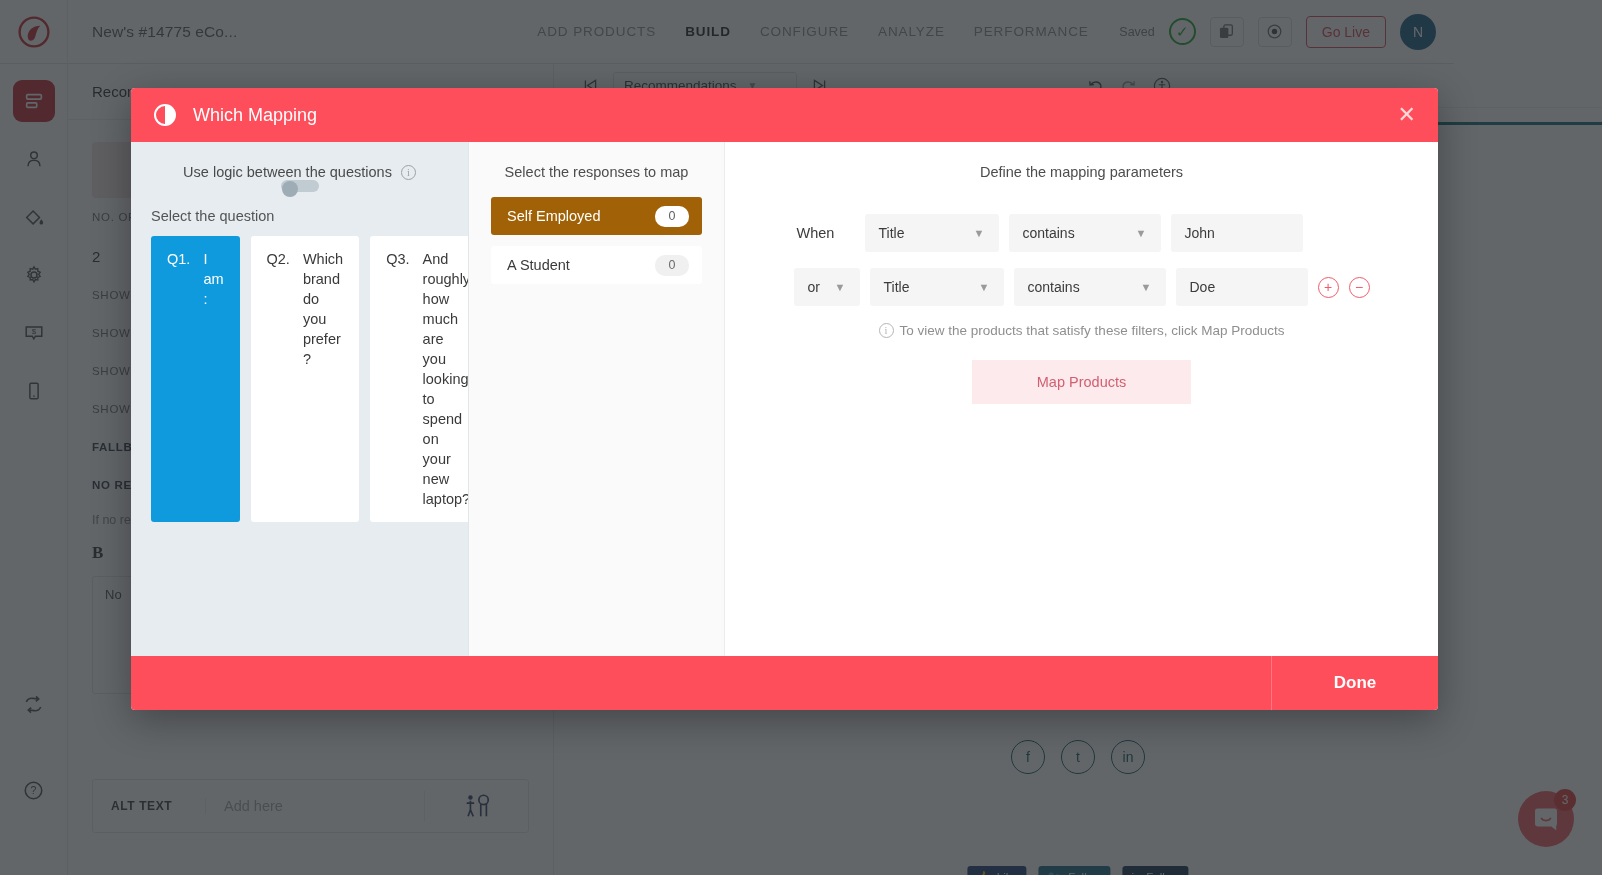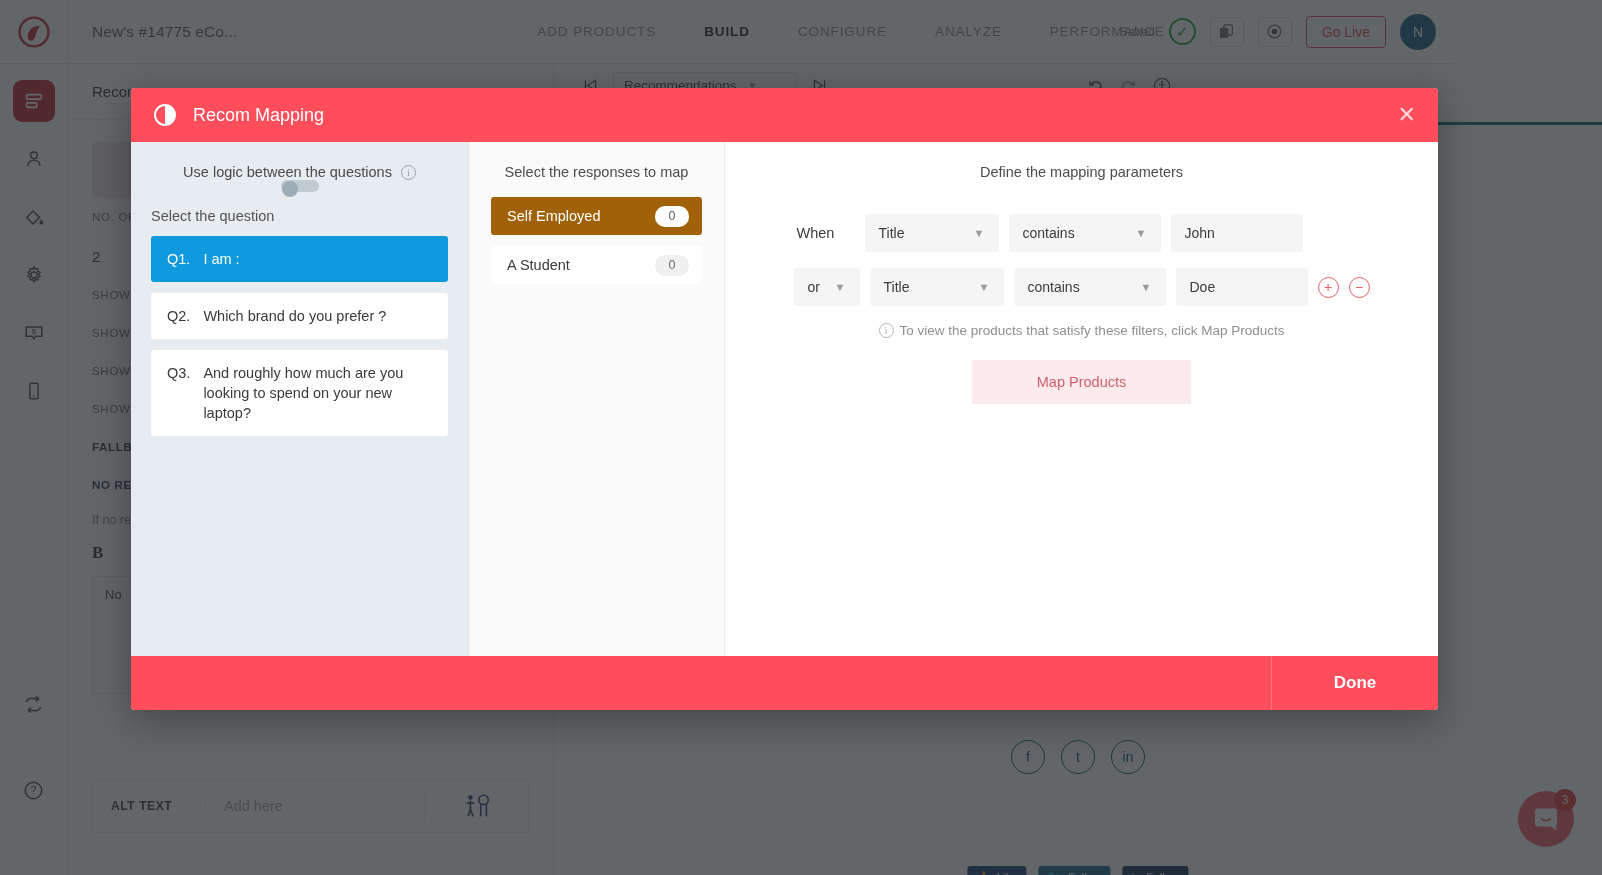--- a/index.html
+++ b/index.html
@@ -20,21 +20,21 @@
   }
   .logo-box {
     width: 68px; height: 64px; display: flex; align-items: center; justify-content: center;
     border-right: 1px solid #ececec;
   }
   .logo-mark { width: 36px; height: 36px; }
   .proj-title {
     margin-left: 24px; font-size: 15.5px; color: #5b5b5b; letter-spacing: .1px;
     white-space: nowrap;
   }
-  .topnav { display: flex; align-items: center; gap: 48px; margin-left: 300px; text-align: center; }
+  .topnav { display: flex; align-items: center; gap: 29px; margin-left: 300px; text-align: center; }
   .topnav-item {
     font-size: 13.5px; letter-spacing: .9px; color: #8d8d8d; cursor: pointer;
     font-weight: 400;
   }
   .topnav-item.active { color: #1d1d1d; font-weight: 700; }
   .top-right { position: absolute; right: 18px; display: flex; align-items: center; gap: 14px; }
   .saved-label { font-size: 12.5px; color: #7d7d7d; }
   .saved-check {
     width: 27px; height: 27px; border-radius: 50%; border: 2px solid #18a02c;
     display: flex; align-items: center; justify-content: center; color: #18a02c; font-size: 15px;
@@ -150,21 +150,21 @@
   .logic-row { display: flex; align-items: center; justify-content: space-between; height: 28px; flex-direction: column; }
   .logic-label { font-size: 14.5px; color: #4a4a4a; display: flex; align-items: center; gap: 9px; }
   .info-ic {
     width: 15px; height: 15px; border-radius: 50%; border: 1.3px solid #9aa3a8;
     color: #9aa3a8; font-size: 10.5px; display: flex; align-items: center; justify-content: center;
     font-family: "Liberation Serif", serif;
   }
   .toggle { width: 38px; height: 18px; border-radius: 9px; background: #c0cbd2; position: relative; cursor: pointer; }
   .toggle::after { content: ""; position: absolute; left: 1px; top: 1px; width: 16px; height: 16px; border-radius: 50%; background: #9dacb5; }
   .sel-q { font-size: 14.5px; color: #545454; margin-top: 16px; }
-  .q-list { margin-top: 12px; display: flex; flex-direction: column; gap: 11px; }
+  .q-list { margin-top: 12px; display: flex; flex-direction: row; gap: 11px; }
   .q-item {
     background: #fff; border-radius: 3px; padding: 13px 16px; display: flex; gap: 13px;
     font-size: 14.5px; color: #3a3a3a; cursor: pointer; line-height: 1.38;
   }
   .q-item.active { background: #0e9adc; color: #fff; }
   .q-num { flex: 0 0 auto; }
 
   .pane-mid {
     width: 257px; background: #fafafa; border-left: 1px solid #e0e6e9; border-right: 1px solid #ececec;
     padding: 22px 22px 0; text-align: center;
@@ -417,21 +417,21 @@
 
 <div class="scrim"></div>
 
 <div class="modal">
 
   <div class="modal-head">
     <svg class="mh-icon" viewBox="0 0 24 24">
       <circle cx="12" cy="12" r="10" fill="none" stroke="#fff" stroke-width="2"></circle>
       <path d="M12 2 A10 10 0 0 1 12 22 Z" fill="#fff"></path>
     </svg>
-    <div class="mh-title">Recom Mapping</div>
+    <div class="mh-title">Which Mapping</div>
     <div class="mh-close">✕</div>
   </div>
 
   <div class="modal-body">
 
     <div class="pane-left">
       <div class="logic-row">
         <div class="logic-label">
           <span>Use logic between the questions</span>
           <span class="info-ic">i</span>

